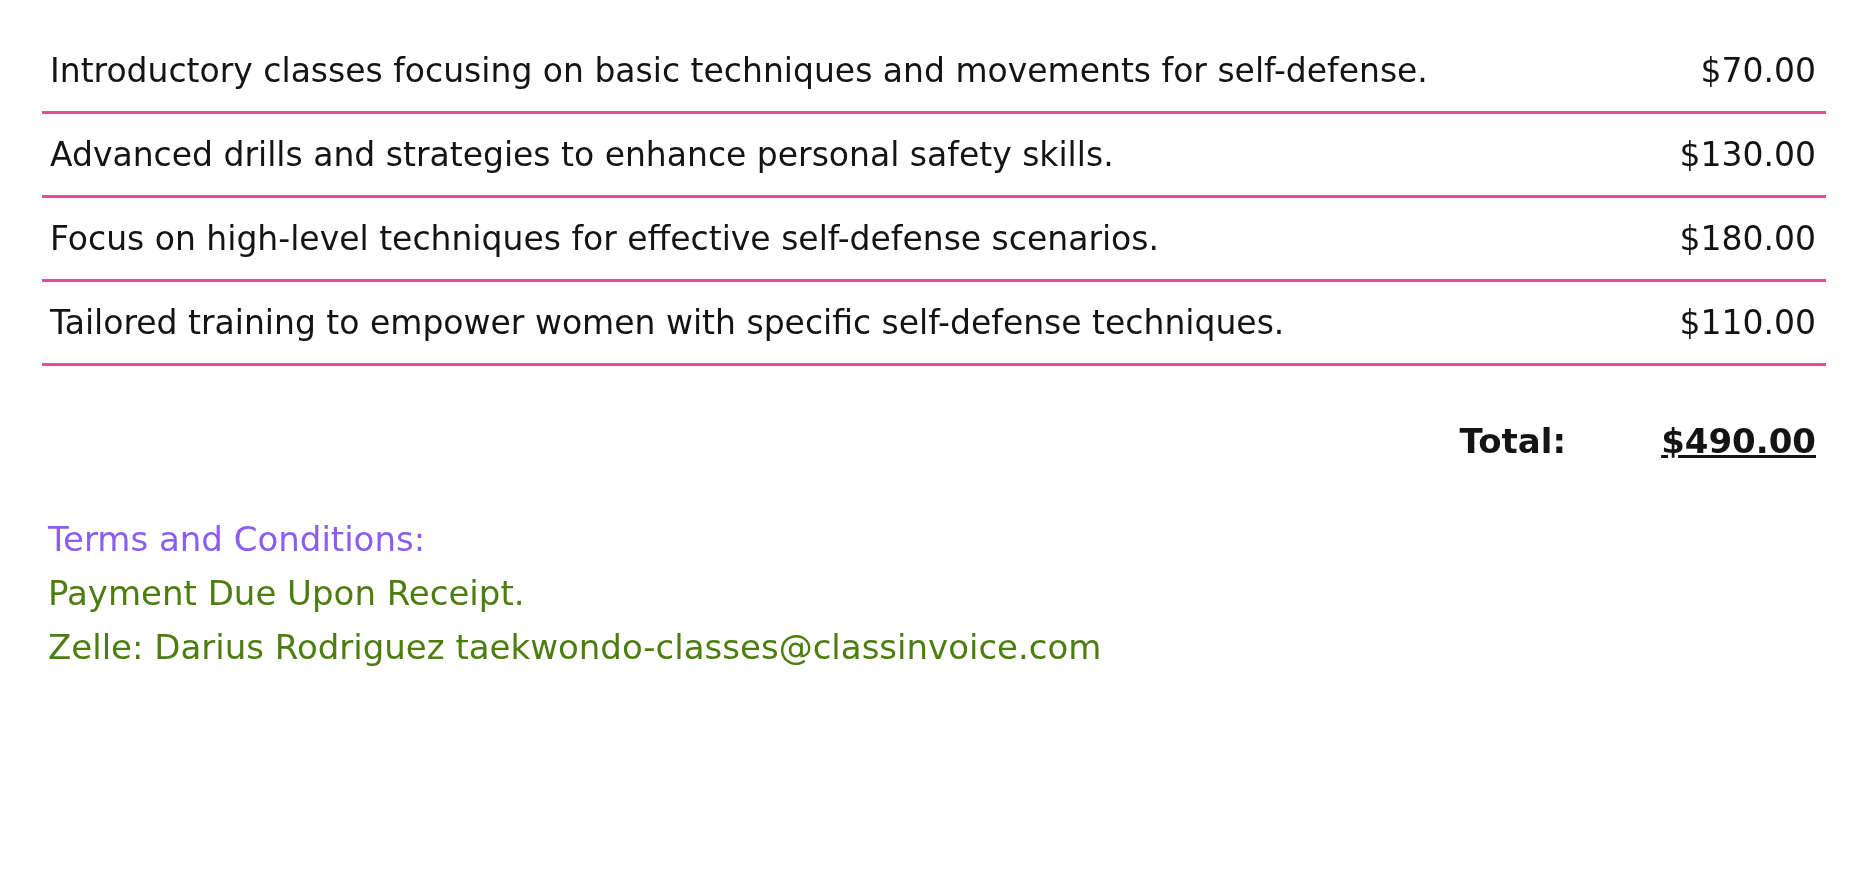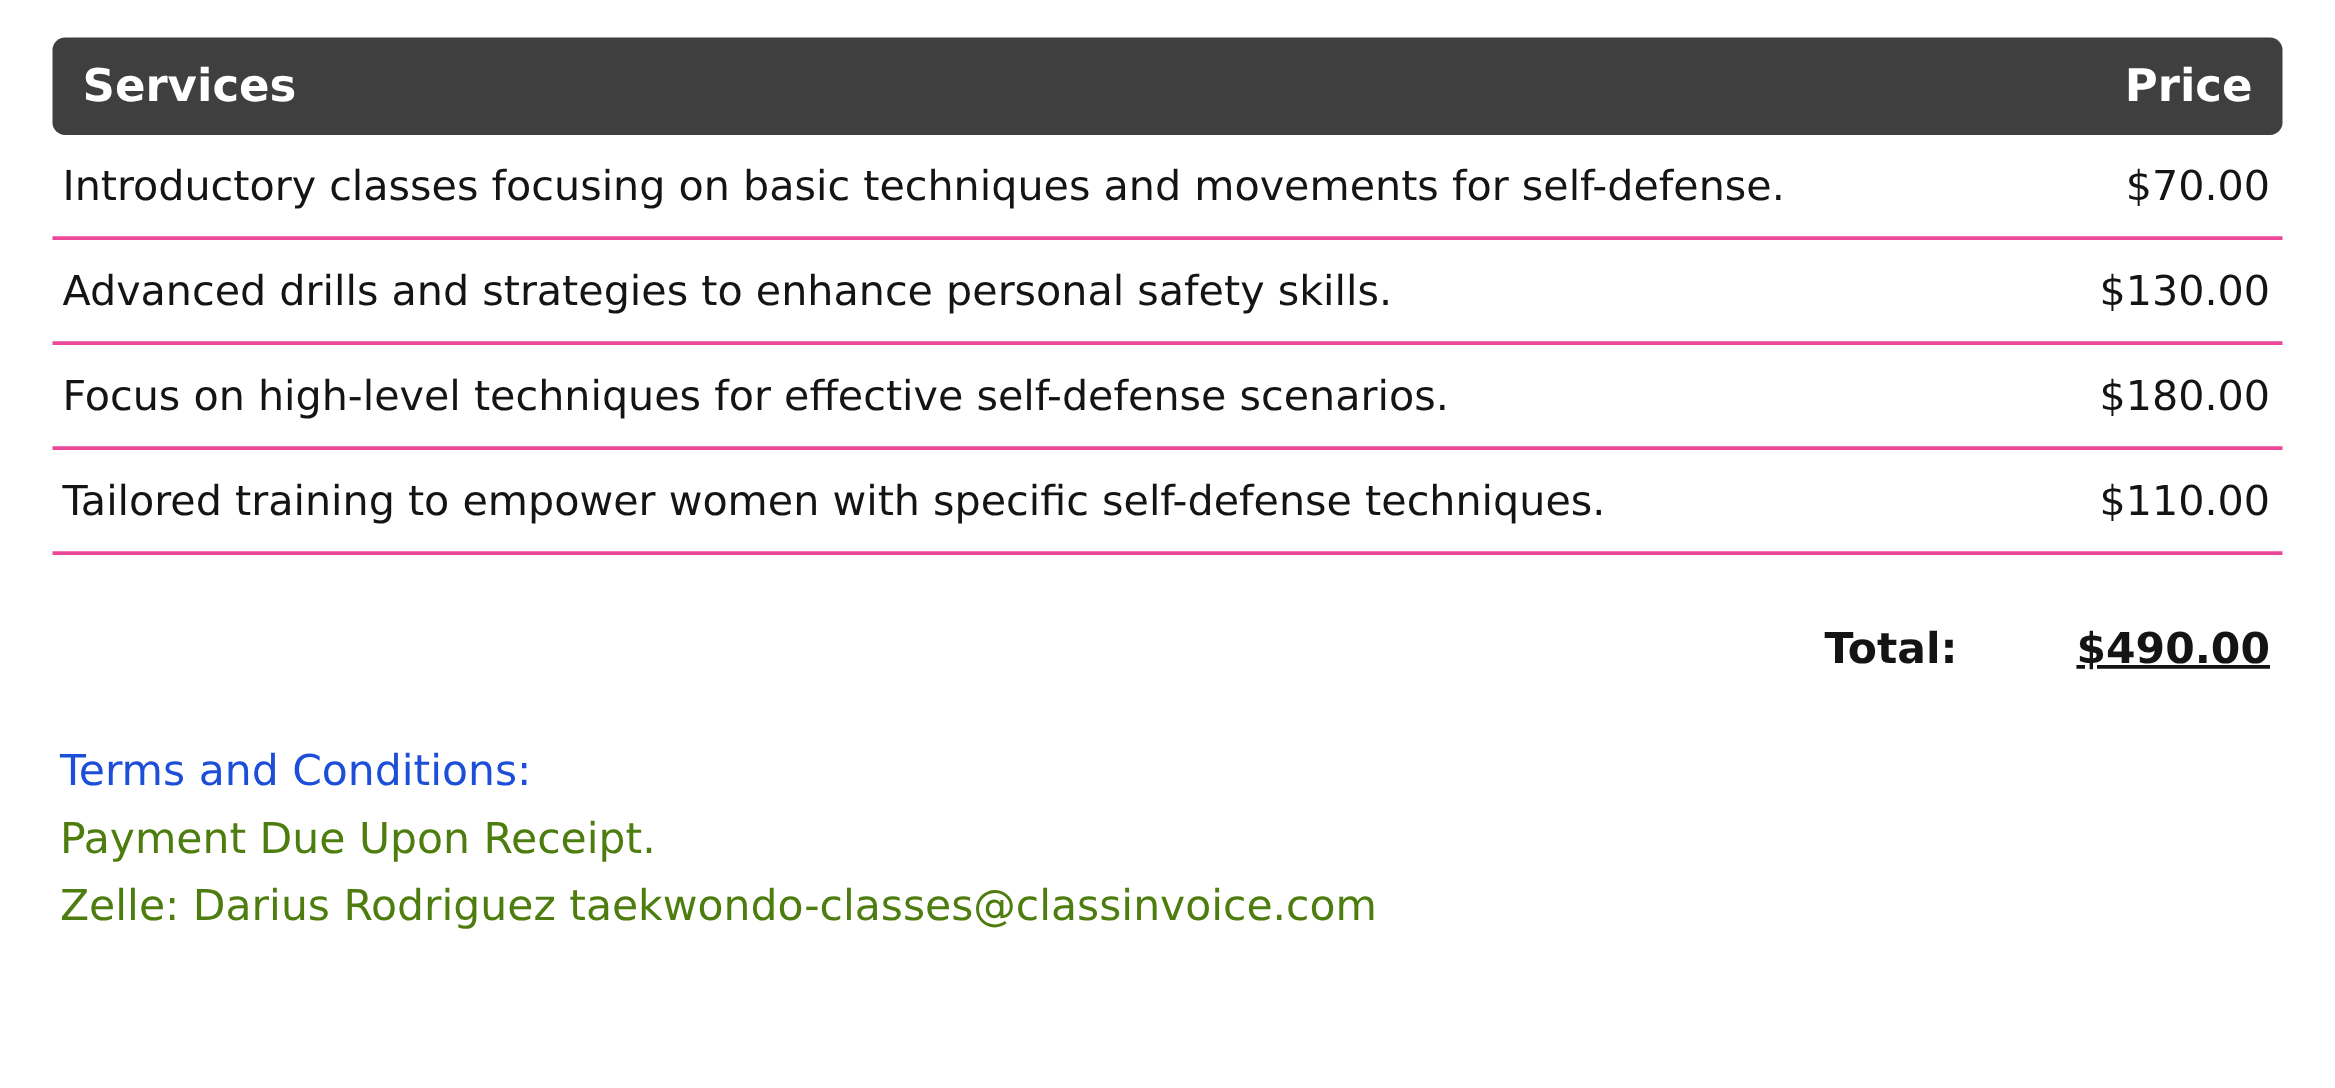--- a/index.html
+++ b/index.html
@@ -63,39 +63,35 @@
     text-align: right;
     text-decoration: underline;
   }
   
   .terms {
     margin-top: 28px;
     font-size: 34px;
     padding-left: 6px;
   }
   .terms-heading {
-    color: #1d4ed8;
+    color: #8b5cf6;
     line-height: 54px;
   }
   .terms-line {
     line-height: 54px;
     color: #4d7c0f;
   }
 </style>
 </head>
 <body>
 
 <div class="page">
 
   <div class="services-table">
 
-    <div class="table-header">
-      <span>Services</span>
-      <span>Price</span>
-    </div>
 
     <div class="table-row">
       <span class="desc">Introductory classes focusing on basic techniques and movements for self-defense.</span>
       <span class="price">$70.00</span>
     </div>
 
     <div class="table-row">
       <span class="desc">Advanced drills and strategies to enhance personal safety skills.</span>
       <span class="price">$130.00</span>
     </div>

